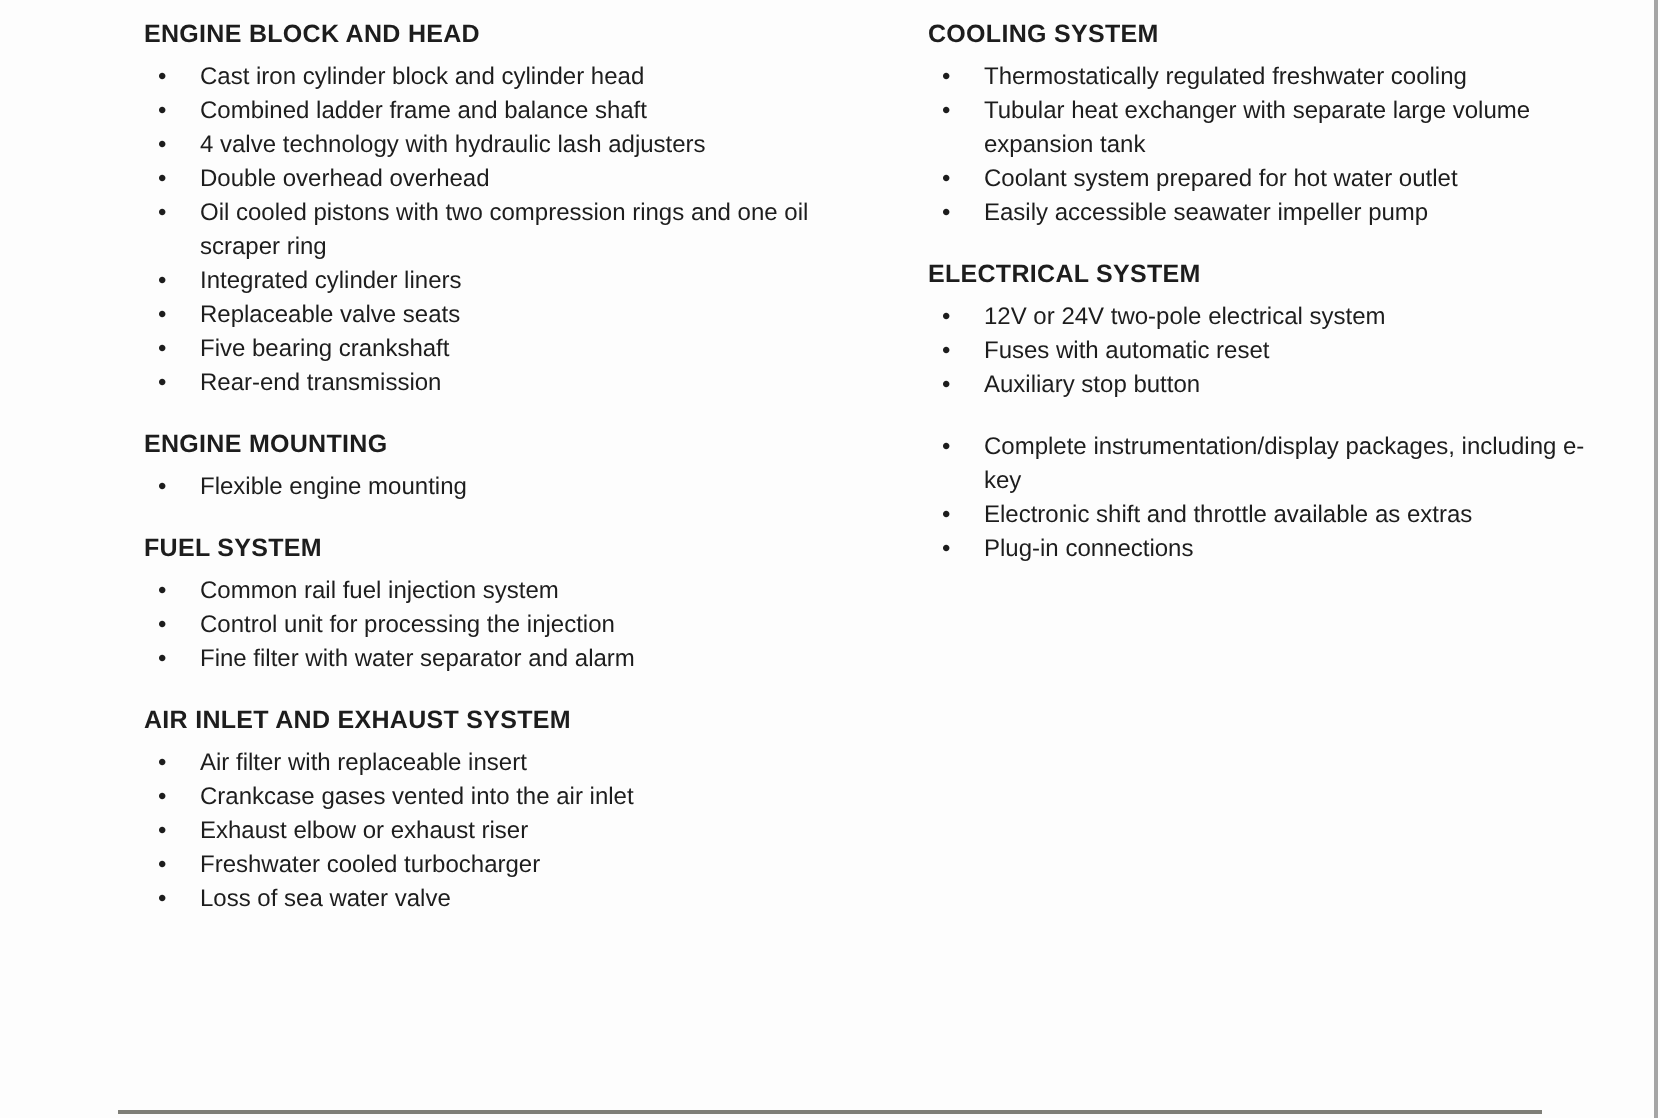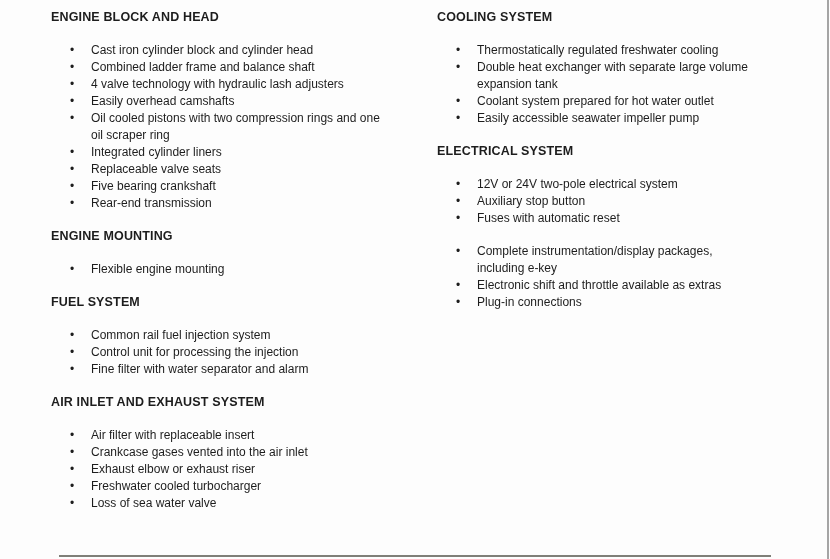--- a/index.html
+++ b/index.html
@@ -17,39 +17,39 @@
   .doc {
     position: relative;
     width: 830px;
     height: 559px;
   }
   .col {
     position: absolute;
     top: 9px;
   }
   .col-left {
-    left: 51px;
+    left: 72px;
     width: 350px;
   }
   .col-right {
-    left: 437px;
+    left: 464px;
     width: 340px;
   }
   .section {
     margin-bottom: 14px;
   }
   .section-heading {
     margin: 0 0 1px 0;
     font-size: 12.5px;
     font-weight: bold;
     line-height: 17px;
     letter-spacing: 0.15px;
   }
   ul.spec-list {
-    margin: 16px;
+    margin: 4px;
     padding: 0;
     list-style: none;
   }
   li.spec-item {
     display: flex;
     font-size: 12px;
     line-height: 17px;
   }
   .bullet {
     flex: 0 0 24px;
@@ -99,21 +99,21 @@
         <li class="spec-item">
             <span class="bullet"></span>
             <span class="item-text">Combined ladder frame and balance shaft</span>
           </li>
         <li class="spec-item">
             <span class="bullet"></span>
             <span class="item-text">4 valve technology with hydraulic lash adjusters</span>
           </li>
         <li class="spec-item">
             <span class="bullet"></span>
-            <span class="item-text">Easily overhead camshafts</span>
+            <span class="item-text">Double overhead overhead</span>
           </li>
         <li class="spec-item">
             <span class="bullet"></span>
             <span class="item-text">Oil cooled pistons with two compression rings and one oil scraper ring</span>
           </li>
         <li class="spec-item">
             <span class="bullet"></span>
             <span class="item-text">Integrated cylinder liners</span>
           </li>
         <li class="spec-item">
@@ -192,21 +192,21 @@
 
     <div class="section">
       <h2 class="section-heading">COOLING SYSTEM</h2>
       <ul class="spec-list">
         <li class="spec-item">
             <span class="bullet"></span>
             <span class="item-text">Thermostatically regulated freshwater cooling</span>
           </li>
         <li class="spec-item">
             <span class="bullet"></span>
-            <span class="item-text">Double heat exchanger with separate large volume expansion tank</span>
+            <span class="item-text">Tubular heat exchanger with separate large volume expansion tank</span>
           </li>
         <li class="spec-item">
             <span class="bullet"></span>
             <span class="item-text">Coolant system prepared for hot water outlet</span>
           </li>
         <li class="spec-item">
             <span class="bullet"></span>
             <span class="item-text">Easily accessible seawater impeller pump</span>
           </li>
       </ul>
@@ -214,25 +214,25 @@
 
     <div class="section">
       <h2 class="section-heading">ELECTRICAL SYSTEM</h2>
       <ul class="spec-list">
         <li class="spec-item">
             <span class="bullet"></span>
             <span class="item-text">12V or 24V two-pole electrical system</span>
           </li>
         <li class="spec-item">
             <span class="bullet"></span>
+            <span class="item-text">Fuses with automatic reset</span>
+          </li>
+        <li class="spec-item">
+            <span class="bullet"></span>
             <span class="item-text">Auxiliary stop button</span>
-          </li>
-        <li class="spec-item">
-            <span class="bullet"></span>
-            <span class="item-text">Fuses with automatic reset</span>
           </li>
       </ul>
     </div>
 
     <div class="section">
       <ul class="spec-list">
         <li class="spec-item">
             <span class="bullet"></span>
             <span class="item-text">Complete instrumentation/display packages, including e-key</span>
           </li>

